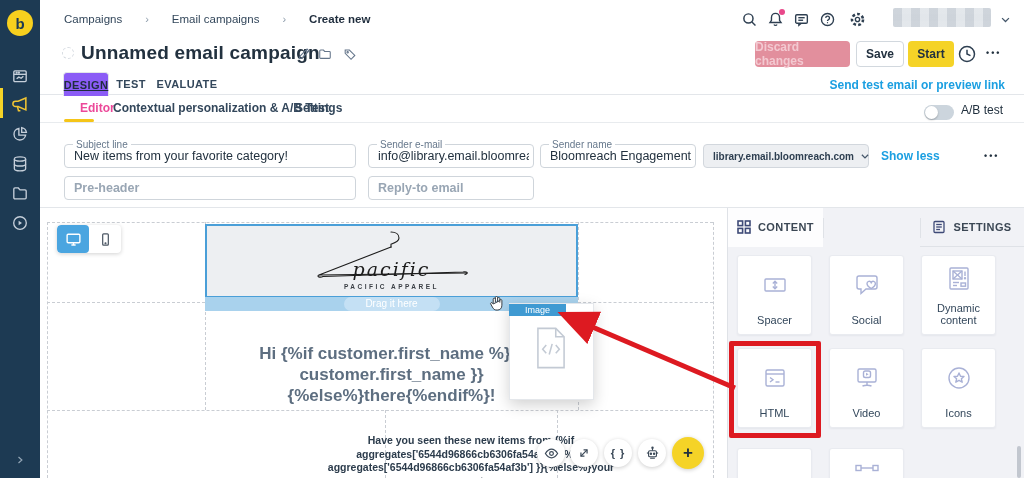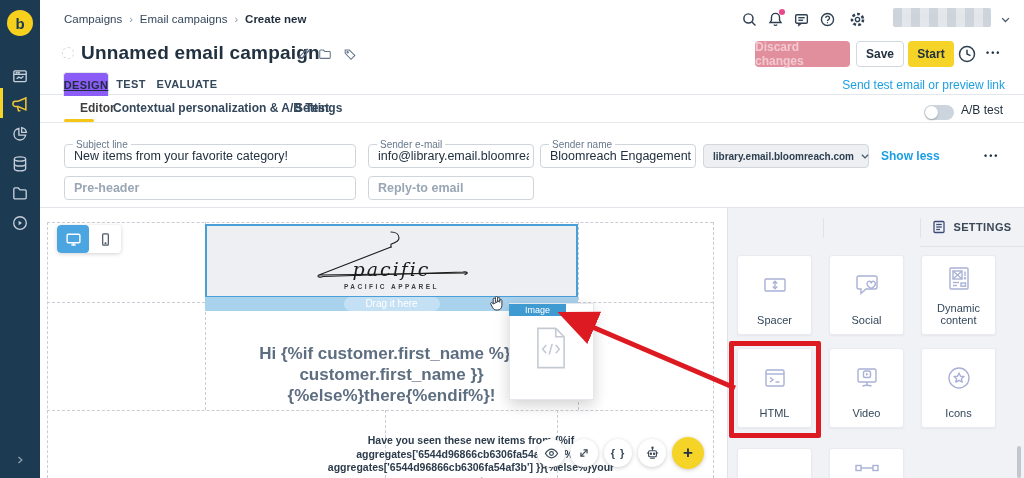--- a/index.html
+++ b/index.html
@@ -16,21 +16,21 @@
   .sidebar { left:0; top:0; width:40px; height:478px; background:#1d3a53; }
   .side-logo { left:7px; top:10px; width:26px; height:26px; border-radius:50%;
     background:#f7d01e; color:#1d3a53; font-weight:bold; font-size:15px;
     display:flex; align-items:center; justify-content:center; }
   .snav { left:0; width:40px; height:30px; display:flex; align-items:center; justify-content:center; color:#c6cfda; cursor:pointer; }
   .snav.active { color:#f0c433; }
   .active-bar { left:0; top:88px; width:3px; height:30px; background:#f5d327; }
   .side-chevron { left:0; top:450px; width:40px; height:20px; display:flex; align-items:center; justify-content:center; color:#93a5b5; }
 
   
-  .crumb { left:64px; top:13px; font-size:11.5px; color:#33475b; display:flex; gap:7px; align-items:center; }
+  .crumb { left:64px; top:13px; font-size:11.5px; color:#33475b; display:flex; gap:23px; align-items:center; }
   .crumb .sep { color:#8d9cab; font-size:11px; }
   .crumb .current { font-weight:bold; color:#1f2d3d; }
   .topicon { top:11px; width:17px; height:17px; color:#2e3f51; cursor:pointer; }
   .notif-dot { left:779px; top:9px; width:6px; height:6px; border-radius:50%; background:#e8488a; }
   .user-blur { left:893px; top:8px; width:98px; height:19px; border-radius:2px;
     background-image:
       repeating-linear-gradient(90deg, rgba(205,211,218,.9) 0 9px, rgba(228,232,236,.9) 9px 18px),
       repeating-linear-gradient(0deg, #dde2e7 0 6px, #cfd5dc 6px 13px);
   }
   .user-chevron { left:1000px; top:14px; color:#45576a; }
@@ -41,34 +41,34 @@
   .title-ic { top:47px; width:14px; height:14px; color:#64758a; cursor:pointer; }
 
   .btn { top:41px; height:26px; border-radius:4px; font-size:12px; font-weight:bold;
     display:flex; align-items:center; justify-content:center; cursor:pointer; }
   .btn-discard { left:755px; width:95px; background:#e28f9d; color:#f3c9d1; }
   .btn-save { left:856px; width:48px; background:#fff; border:1px solid #d2d8de; color:#22313f; }
   .btn-start { left:908px; width:46px; background:#f5d327; color:#22313f; }
   .hist-ic { left:957px; top:44px; width:20px; height:20px; color:#2e3f51; cursor:pointer; }
   .dots { color:#22313f; font-size:9px; letter-spacing:2px; font-weight:bold; cursor:pointer; }
   .dots-top { left:986px; top:48px; }
-  .send-test { right:19px; top:78px; font-size:12px; font-weight:normal; color:#1b9fe1; cursor:pointer; }
+  .send-test { right:19px; top:78px; font-size:12px; font-weight:bold; color:#1b9fe1; cursor:pointer; }
 
   
   .tabline { left:40px; top:94px; width:984px; height:1px; background:#e3e6ea; }
   .tab { top:72px; height:23px; font-size:11px; font-weight:bold; letter-spacing:.4px;
     display:flex; align-items:center; justify-content:center; color:#33475b; cursor:pointer; }
   .tab-design { left:63px; width:46px; background:#8b5cf6; border:1px solid #e3e6ea; border-bottom:none;
     border-radius:4px 4px 0 0; color:#1f2d3d; height:24px; z-index:2;text-decoration:underline; }
   .tab-test { left:116px; width:30px; }
   .tab-evaluate { left:160px; width:54px; }
 
   
   .subtab { top:101px; font-size:12px; color:#33475b; font-weight:bold; cursor:pointer; }
-  .subtab-active { color:#404040;padding-left:16px; }
+  .subtab-active { color:#ec4899;padding-left:16px; }
   .sub-underline { left:64px; top:119px; width:30px; height:3px; background:#f5c518; border-radius:2px; }
   .subline { left:40px; top:122px; width:984px; height:1px; background:#e8ebee; }
   .toggle { left:924px; top:105px; width:30px; height:15px; border-radius:8px; background:#ccd5dd; cursor:pointer; }
   .knob { left:1px; top:1px; width:13px; height:13px; border-radius:50%; background:#fff; box-shadow:0 1px 2px rgba(0,0,0,.25); }
   .ab-label { left:961px; top:103px; font-size:12px; color:#22313f; }
 
   
   .field { border:1px solid #cfd5db; border-radius:4px; height:24px; background:#fff; }
   .field .flabel { position:absolute; top:-6px; left:8px; background:#fff; padding:0 3px;
     font-size:10px; color:#66788c; white-space:nowrap; }
@@ -436,20 +436,31 @@
   </div>
   <div class="abs hand">
     <svg width="20" height="20" viewBox="0 0 20 20">
         <path d="M6.2 10.5 V6.2 a1.1 1.1 0 0 1 2.2 0 V9 m0-2.6 V4.6 a1.1 1.1 0 0 1 2.2 0 V9 m0-3.4 a1.1 1.1 0 0 1 2.2 0 V9.6 m0-2 a1.05 1.05 0 0 1 2.1 0 v4.6 c0 3-1.7 4.9-4.8 4.9 c-2.6 0-3.7-1-4.7-3 l-1.7-3.2 a1 1 0 0 1 1.7-1 l.8 1.1 z" fill="#fff" stroke="#3a3f45" stroke-width="1"></path>
       </svg>
   </div>
 
   <div class="abs panel"></div>
   <div class="abs panel-divider"></div>
 
+  <div class="abs ptab ptab-active" style="left:728px; width:95px;">
+    <span class="pic">
+        <svg width="14" height="14" viewBox="0 0 14 14" fill="none" stroke="currentColor" stroke-width="1.6">
+          <rect x="1" y="1" width="4.6" height="4.6"></rect>
+          <rect x="8.4" y="1" width="4.6" height="4.6"></rect>
+          <rect x="1" y="8.4" width="4.6" height="4.6"></rect>
+          <rect x="8.4" y="8.4" width="4.6" height="4.6"></rect>
+        </svg>
+      </span>
+    <span>CONTENT</span>
+  </div>
   <div class="abs ptab" style="left:920px; width:104px;">
     <span class="pic">
         <svg width="14" height="14" viewBox="0 0 14 14" fill="none" stroke="currentColor" stroke-width="1.3">
           <rect x="2" y="1.5" width="10" height="11" rx="1"></rect>
           <line x1="4.2" y1="4.5" x2="9.8" y2="4.5"></line>
           <line x1="4.2" y1="7" x2="9.8" y2="7"></line>
           <line x1="4.2" y1="9.5" x2="8" y2="9.5"></line>
         </svg>
       </span>
     <span>SETTINGS</span>

